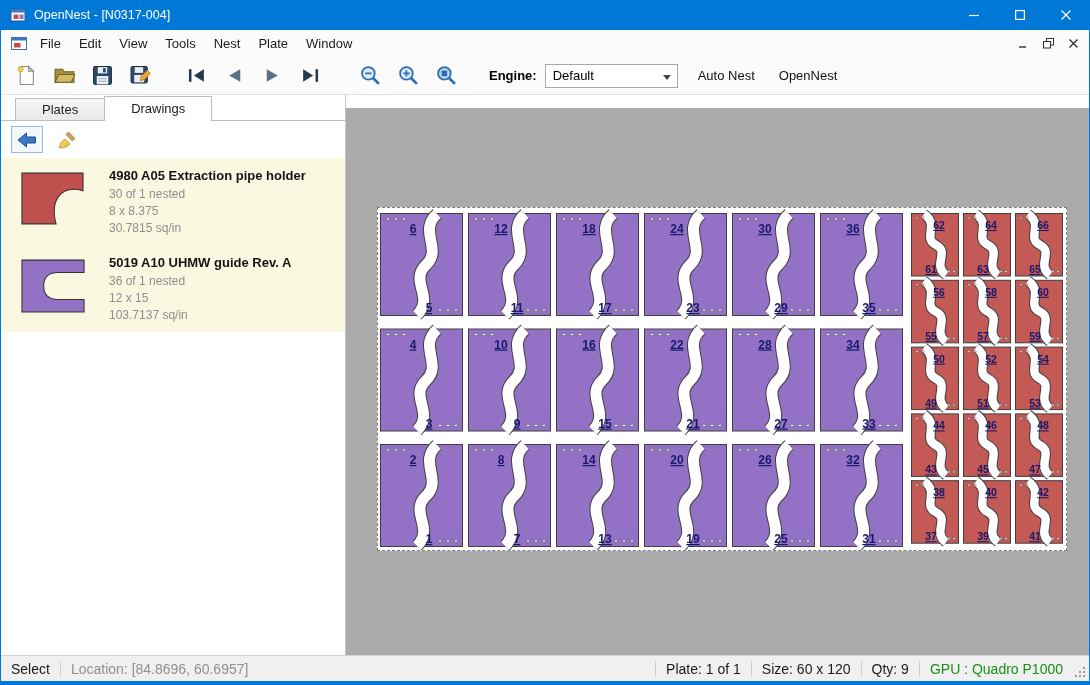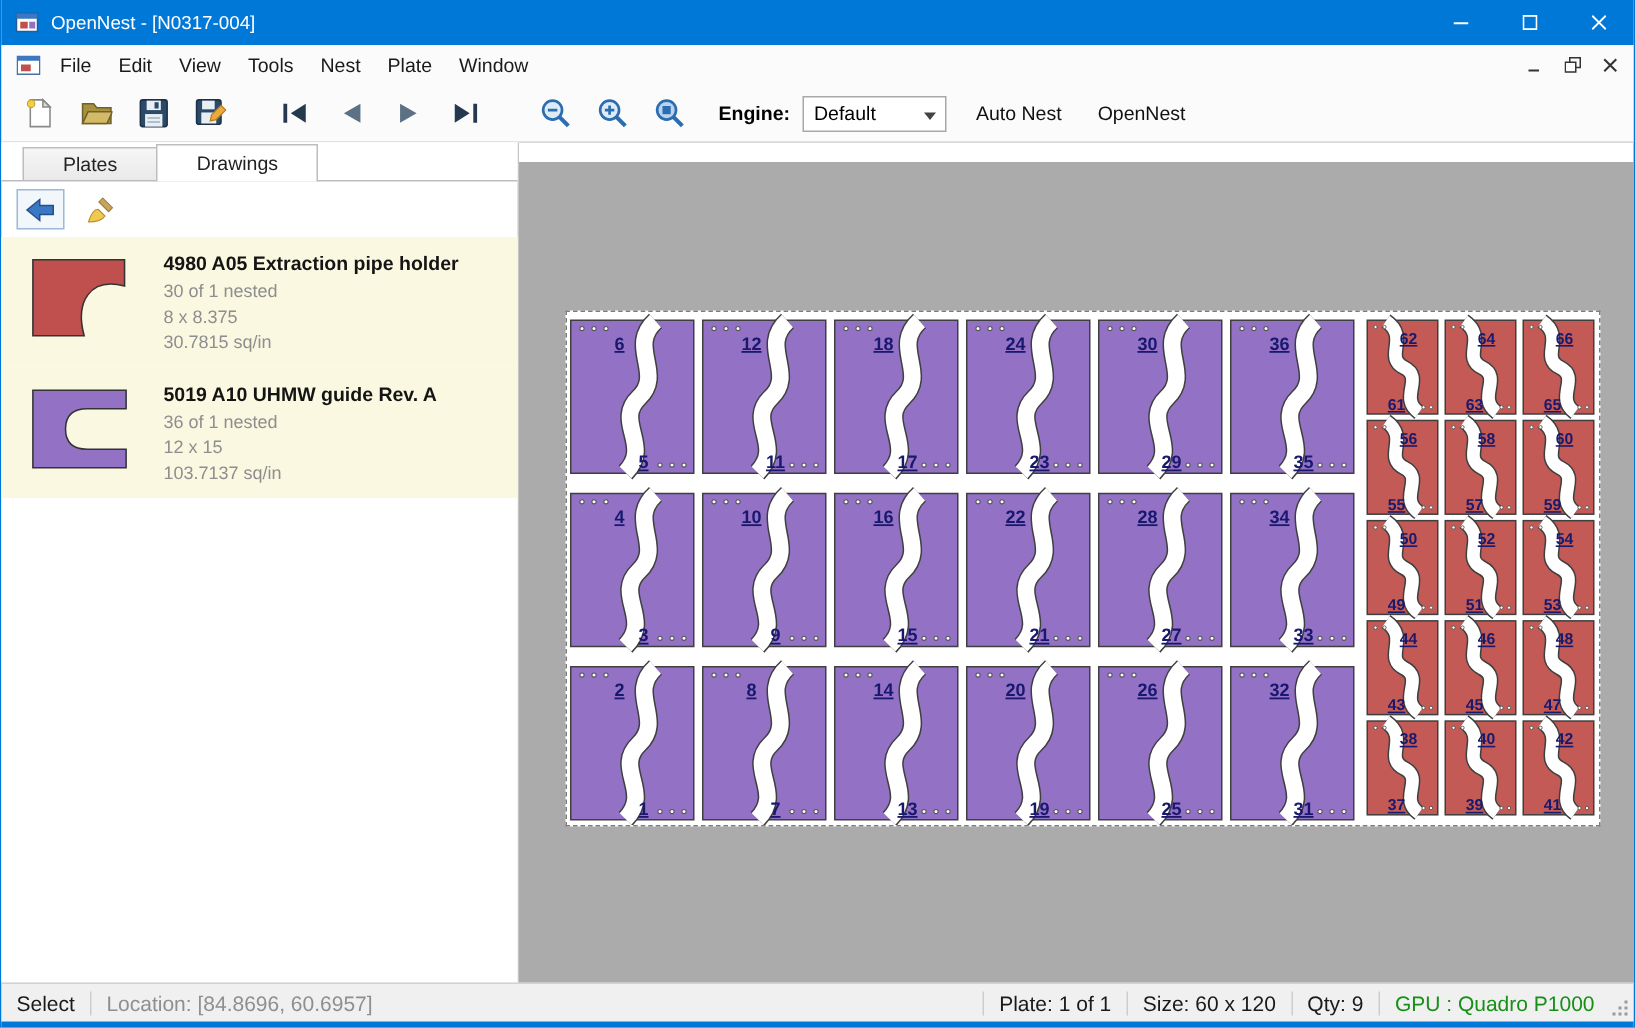--- a/index.html
+++ b/index.html
@@ -27,23 +27,23 @@
   .mdi-btn svg { width:11px; height:11px; }
 
   
   .toolbar { flex:0 0 38px; background:#fbfbfb; display:flex; align-items:center; padding-left:12px;
              border-bottom:1px solid #e2e2e2; }
   .tbtn { width:26px; height:28px; display:flex; align-items:center; justify-content:center; margin-right:12px; }
   .tbtn svg { width:21px; height:21px; }
   .grp { display:flex; align-items:center; }
   .grp.nav { margin-left:18px; }
   .grp.zoom { margin-left:22px; }
-  .grp.engine { margin-left:8px;justify-content:space-between; }
+  .grp.engine { margin-left:18px;justify-content:space-between; }
   .engine-label { font-weight:bold; margin-right:8px; }
-  .combo { width:96px; height:24px; border:1px solid #a8a8a8; background:#fff; display:flex; align-items:center;
+  .combo { width:133px; height:24px; border:1px solid #a8a8a8; background:#fff; display:flex; align-items:center;
            padding-left:7px; position:relative; }
   .combo .arrow { position:absolute; right:6px; top:10px; width:0; height:0;
                   border-left:4px solid transparent; border-right:4px solid transparent; border-top:5px solid #444; }
   .flat-btn { margin-left:16px; padding:5px 4px; color:#111; }
 
   
   .content { flex:1 1 auto; display:flex; min-height:0; }
 
   
   .left-panel { flex:0 0 345px; display:flex; flex-direction:column; background:#fff; border-right:1px solid #c6c6c6; }

